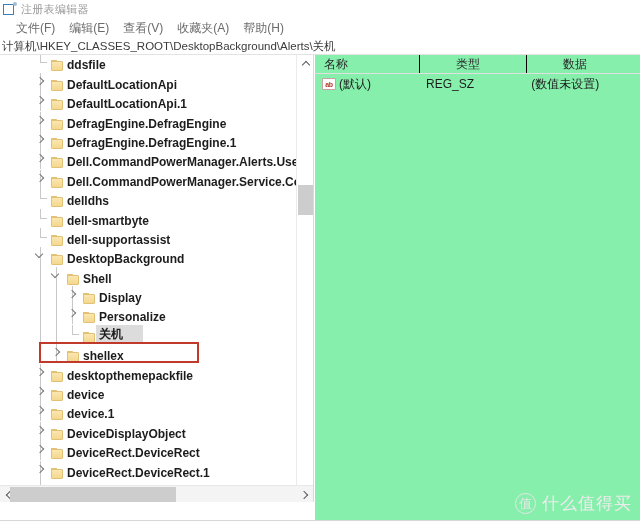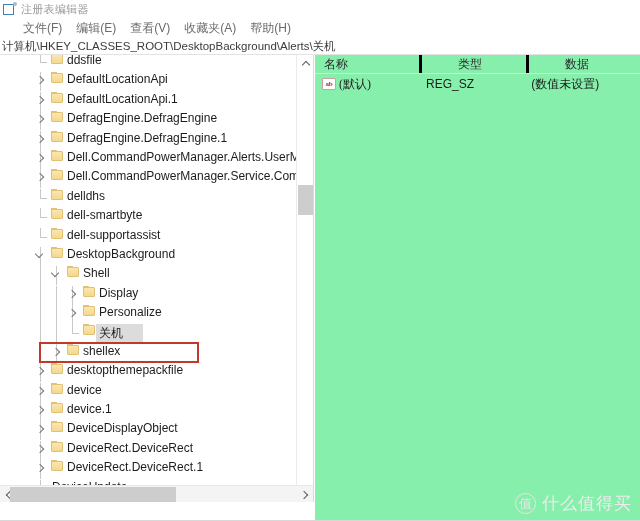--- a/index.html
+++ b/index.html
@@ -59,21 +59,21 @@
     letter-spacing: 0.3px;
     white-space: nowrap;
   }
 
   
   .menubar {
     position: absolute; left: 0; top: 19px;
     width: 640px; height: 19px;
     background: #ffffff;
     display: flex; align-items: center;
-    padding-left: 16px;
+    padding-left: 9px;
   }
   .menu-item {
     font-size: 12px;
     color: #6b6b6b;
     padding: 0 7px;
     white-space: nowrap;
     cursor: default;
   }
 
   
@@ -112,23 +112,24 @@
     width: 297px; height: 447px;
     overflow: hidden;
   }
   .tree-rows {
     position: absolute; left: 0; top: -2px;
     width: 297px;
   }
   .tree-row {
     position: relative;
     height: 19.4px;
-    display: flex; align-items: flex-start;
+    display: flex; align-items: flex-end;
     white-space: nowrap;
     cursor: default;
+    font-weight: bold;
   }
   .tree-row .label {
     font-size: 12px;
     color: #1c1c1c;
     padding-left: 3px;
     white-space: nowrap;
   }
   .tree-row.selected .label {
     background: #dcdcdc;
     padding: 1px 20px 1px 3px;
@@ -266,37 +267,36 @@
     border-bottom: 1px solid #e0e0e0;
   }
   .vh-cell {
     font-size: 12px;
     color: #2b2b2b;
     padding-left: 9px;
     line-height: 19px;
     position: relative;
     white-space: nowrap;
   }
-  .vh-cell + .vh-cell { border-left: 3px solid #000000; padding-left: 36px; }
+  .vh-cell + .vh-cell { border-left: 1px solid #000000; padding-left: 36px; }
   .vh-name { width: 104px; }
   .vh-type { width: 107px; }
   .vh-data { width: 114px; }
 
   .values-rows { position: relative; }
   .value-row {
     display: flex; align-items: center;
     height: 20px;
     cursor: default;
   }
   .vr-name {
     width: 104px;
     display:flex; align-items:center;
     padding-left: 7px;
     white-space: nowrap;
-    font-family: Liberation Serif, serif;
   }
   .ab-icon {
     width: 14px; height: 12px;
     flex: 0 0 auto;
     margin-right: 3px;
     position: relative;
     background: #ffffff;
     border: 1px solid #c8a2a2;
     border-radius: 1px;
     display:flex; align-items:center; justify-content:center;

